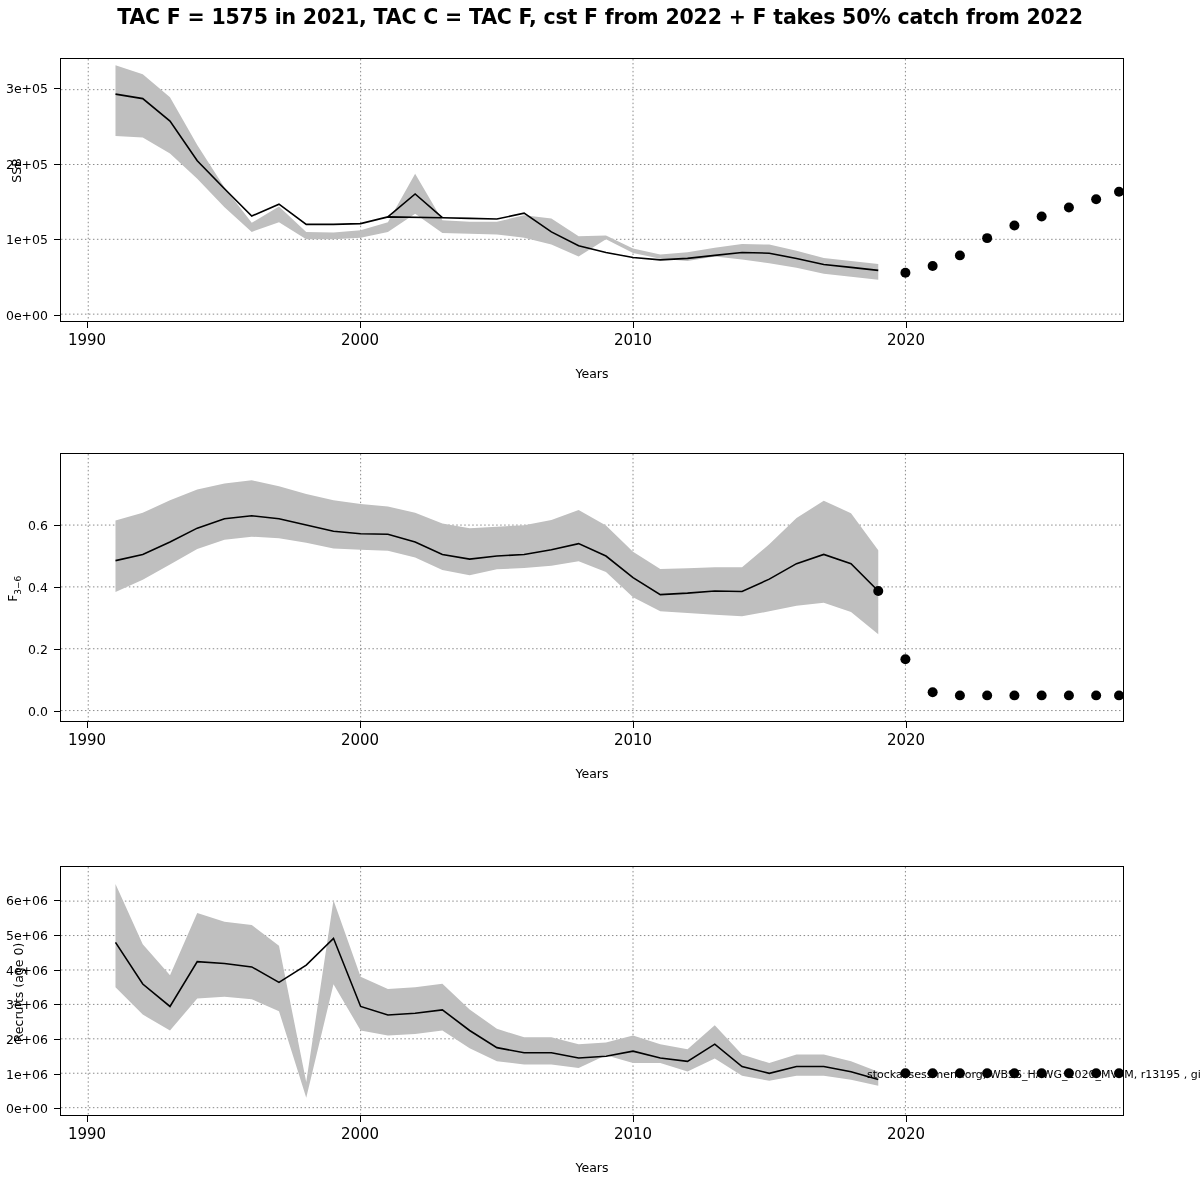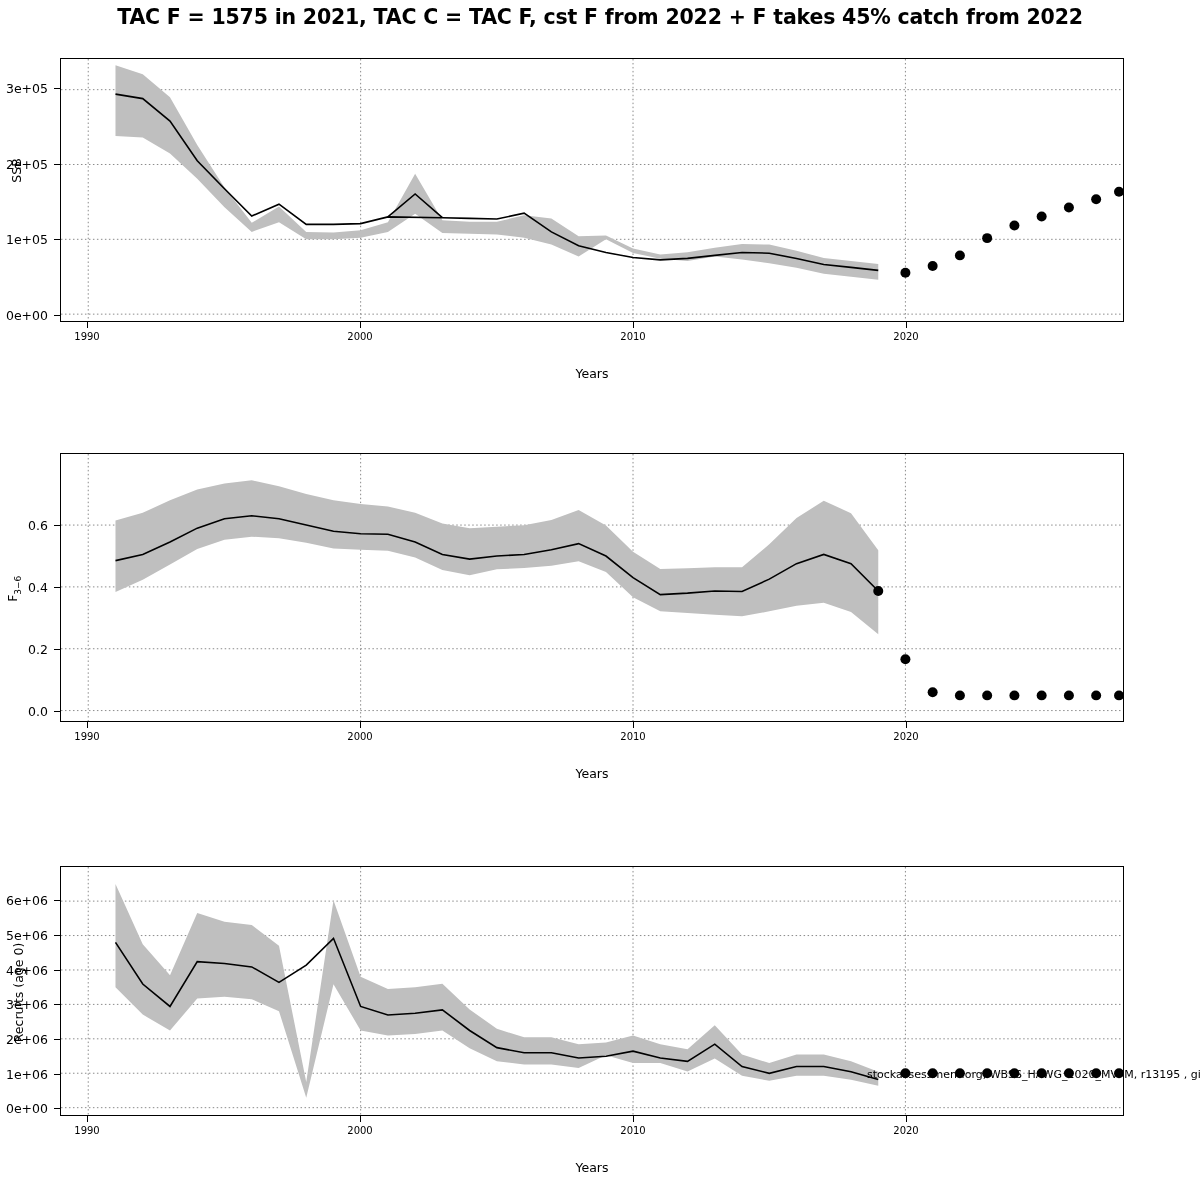--- a/index.html
+++ b/index.html
@@ -53,21 +53,21 @@
   .ylab {
     position: absolute;
     font-size: 12.5px;
     transform-origin: 50% 50%;
     transform: rotate(-90deg);
     white-space: nowrap;
     text-align: center;
   }
   .tick-x {
     position: absolute;
-    font-size: 10px;
+    font-size: 15px;
     text-align: center;
     width: 80px;
   }
   .tick-y {
     position: absolute;
     font-size: 12.5px;
     text-align: right;
     width: 60px;
   }
   .tickmark {
@@ -77,21 +77,21 @@
   .credit {
     position: absolute;
     font-size: 11px;
     white-space: nowrap;
   }
   sub { font-size: 0.72em; }
 </style>
 </head>
 <body>
 
-<div id="page-title">TAC F = 1575 in 2021, TAC C = TAC F, cst F from 2022 + F takes 45% catch from 2022</div>
+<div id="page-title">TAC F = 1575 in 2021, TAC C = TAC F, cst F from 2022 + F takes 50% catch from 2022</div>
 
 <div class="panel" style="top:0;height:400px;">
   <div class="plotbox" style="left:60px; top:58px; width:1064px; height:264px;">
     <svg class="svgwrap" viewBox="0 0 1064 264" preserveAspectRatio="none">
 
       <g stroke="#8a8a8a" stroke-width="1" stroke-dasharray="1.5,2.5">
         <line x1="0" y1="257.1" x2="1064" y2="257.1"></line>
         <line x1="0" y1="181.7" x2="1064" y2="181.7"></line>
         <line x1="0" y1="106.3" x2="1064" y2="106.3"></line>
         <line x1="0" y1="30.9" x2="1064" y2="30.9"></line>

